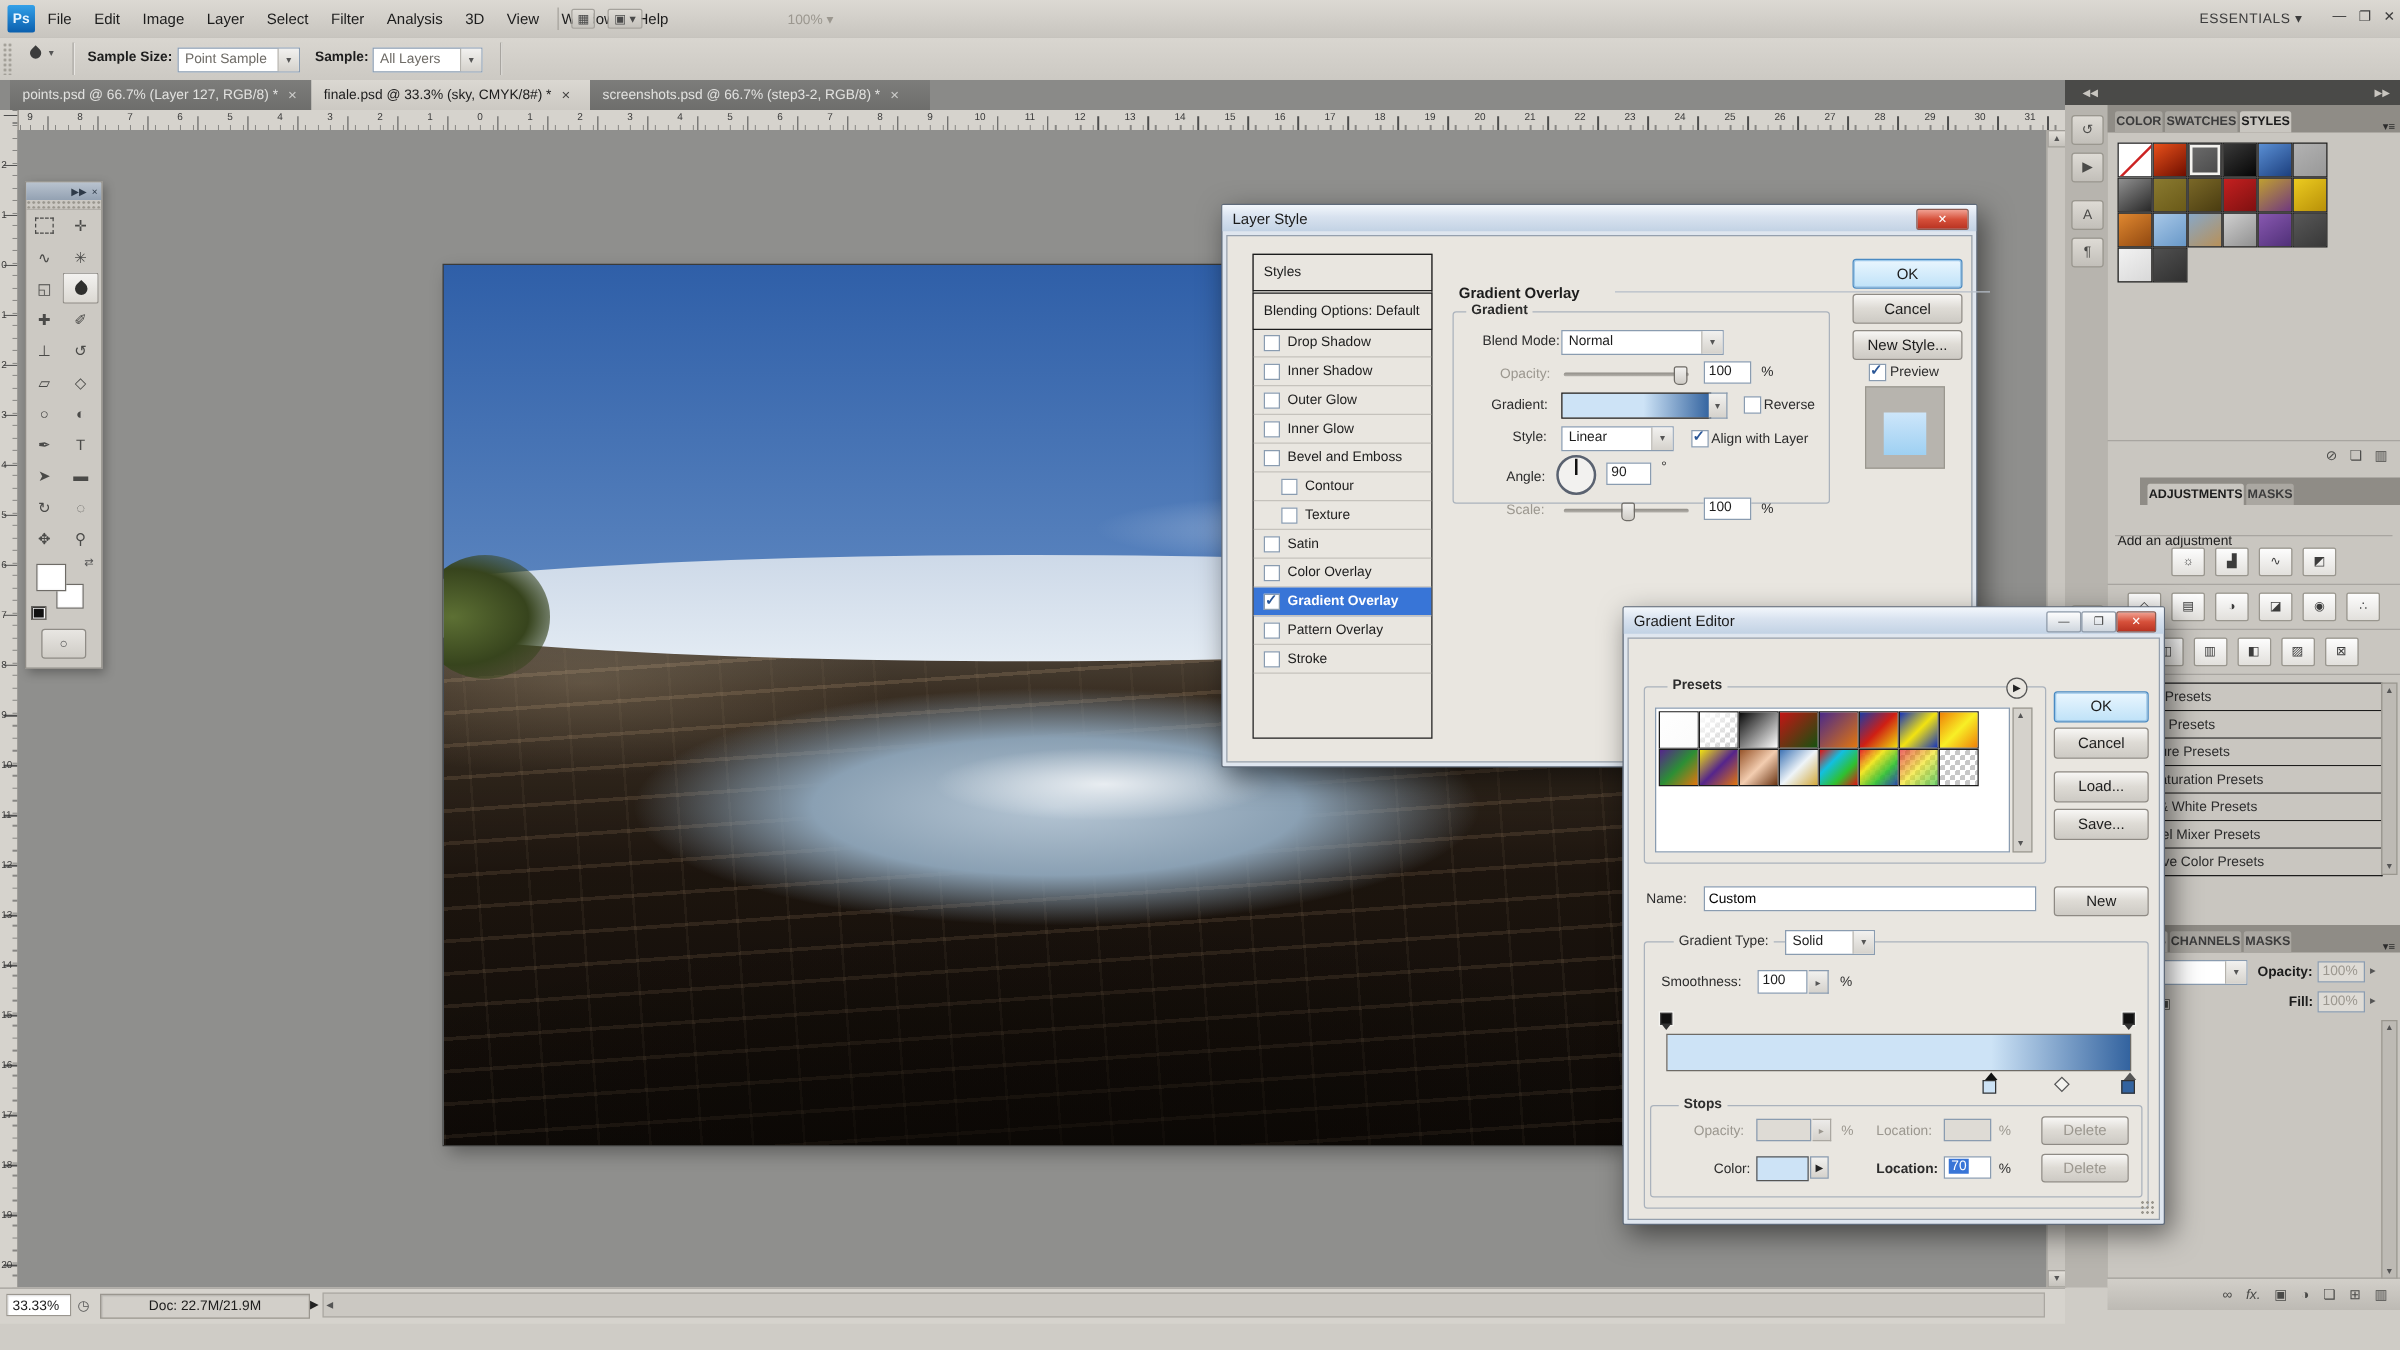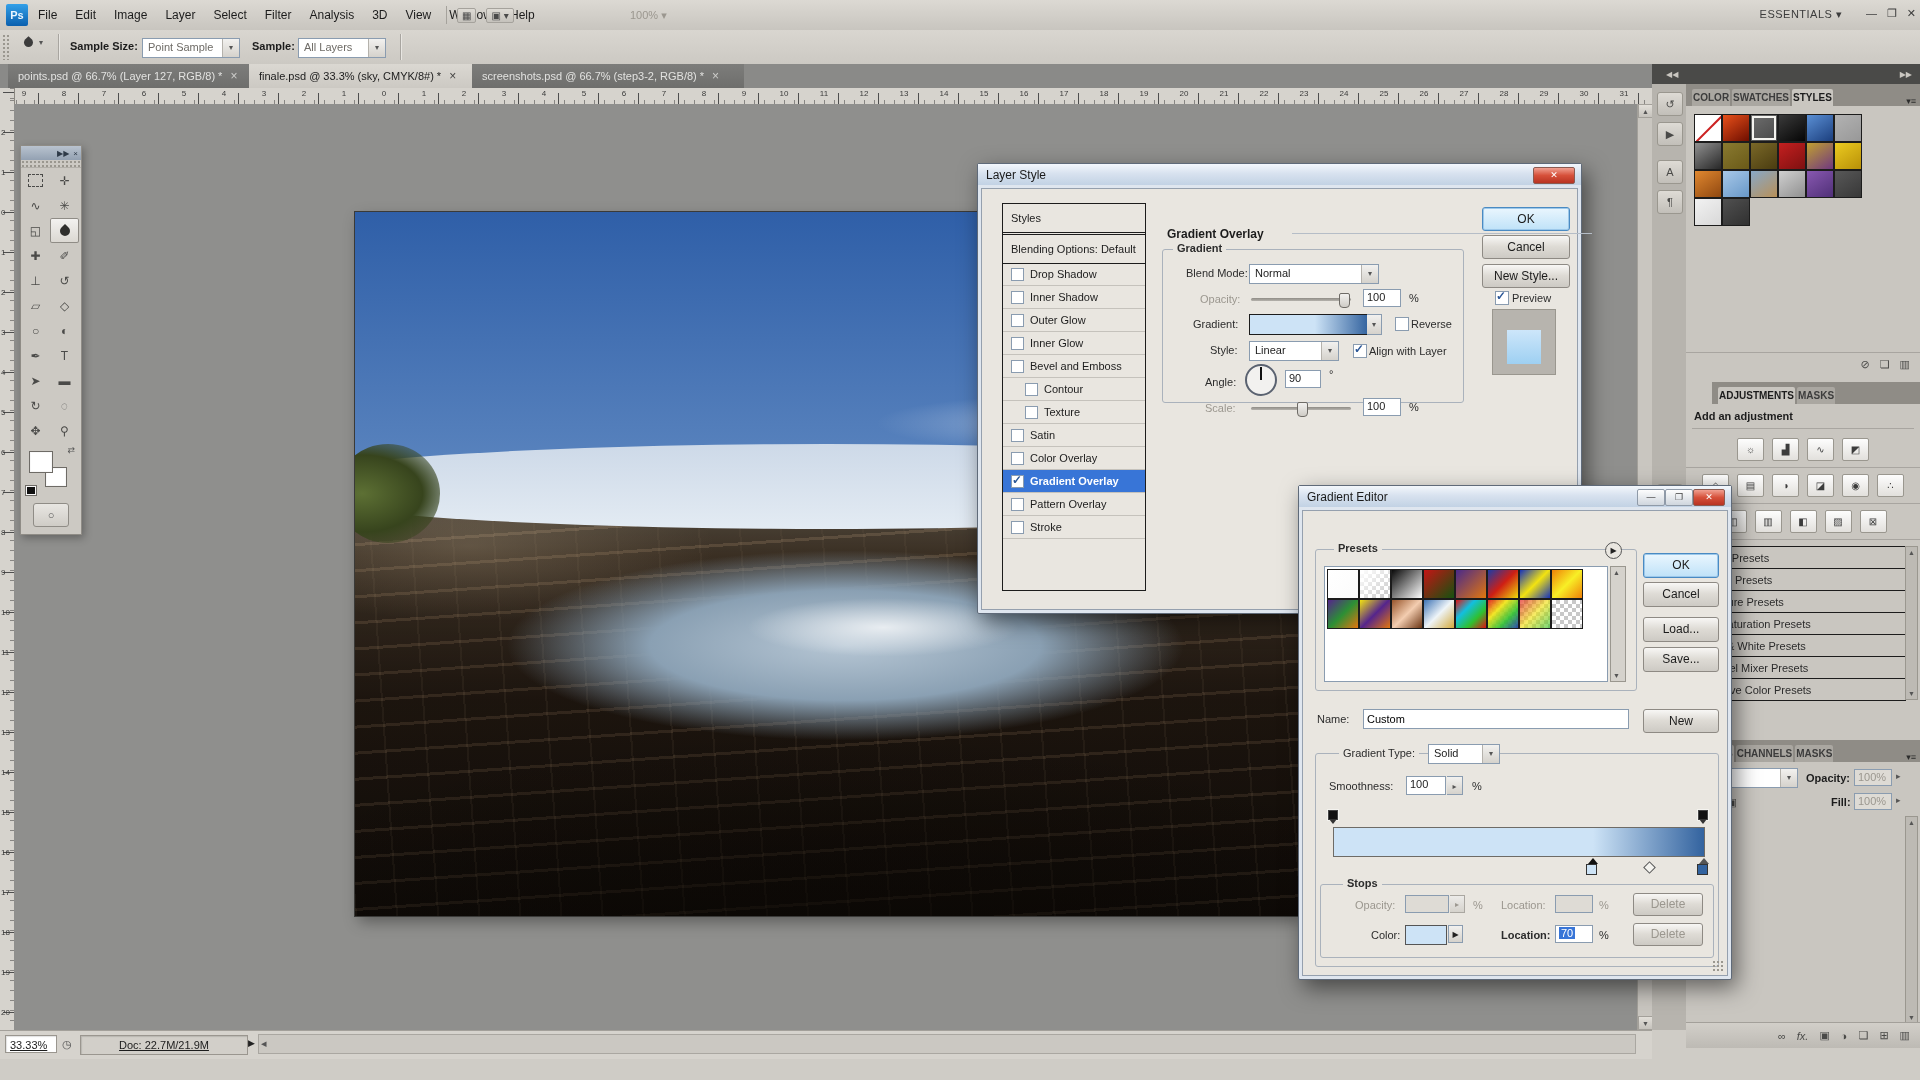--- a/index.html
+++ b/index.html
@@ -61,21 +61,21 @@
       repeating-linear-gradient(86deg,rgba(150,128,100,.12) 0 2px,rgba(0,0,0,0) 2px 41px),
       linear-gradient(#7d7567 0%,#4a3c2d 20%,#241a12 52%,#120d09 100%);}
   .p-horizon{position:absolute;left:-10%;width:120%;top:33%;height:12%;border-radius:50%;background:linear-gradient(#cdd9e8,#e3ebf3);}
   .p-tuft{position:absolute;left:-2%;top:33%;width:11%;height:14%;border-radius:50%;background:radial-gradient(ellipse at 25% 50%,#5d7034,#37441d 55%,rgba(30,40,15,0) 100%);}
 
   .vscroll{left:1637px;top:104px;width:15px;height:926px;background:#c9c6c0;border-left:1px solid #a3a09a;}
   .scr-ar{position:absolute;left:0;width:15px;height:14px;font-size:7px;color:#555;text-align:center;line-height:14px;background:linear-gradient(#e2dfd9,#c5c2bc);border:1px solid #a3a09a;box-sizing:border-box;}
 
   
   .statusbar{left:0;top:1030px;width:1652px;height:28px;background:#d6d3cd;border-top:1px solid #a3a09a;}
-  .sunk{background:#fff;border:1px solid #9a968f;box-shadow:inset 1px 1px 1px rgba(0,0,0,.12);text-decoration:underline;}
+  .sunk{background:#fff;border:1px solid #9a968f;box-shadow:inset 1px 1px 1px rgba(0,0,0,.12);}
   .hscroll{left:258px;top:1034px;width:1378px;height:20px;background:#cbc8c2;border:1px solid #aaa7a1;box-sizing:border-box;}
 
   
   .toolbox{left:20px;top:145px;width:60px;height:388px;background:#ccc9c3;border:1px solid #8f8c86;box-shadow:2px 3px 8px rgba(0,0,0,.3);z-index:20;}
   .tb-title{height:14px;background:linear-gradient(#b9c3cf,#93a1b2);color:#2e3a48;font-size:8px;display:flex;justify-content:flex-end;align-items:center;gap:4px;padding:0 3px;}
   .tb-grip{height:7px;border-bottom:1px solid #b2afa9;}
   .toolgrid{display:grid;grid-template-columns:29px 29px;}
   .tool{height:25px;display:flex;align-items:center;justify-content:center;color:#4a4a48;font-size:12px;border-radius:2px;}
   .tool.sel{background:linear-gradient(#f4f3f1,#dad7d1);box-shadow:inset 0 0 0 1px #8f8c86;}
   .tg{pointer-events:none;}
@@ -378,21 +378,21 @@
     <span>⊘</span>
     <span>❏</span>
     <span>▥</span>
   </div>
 
   <div class="ptabs" style="top:298px;margin-left:26px;">
     <span class="ptab on">ADJUSTMENTS</span>
     <span class="ptab">MASKS</span>
     <span class="pmenu">▾≡</span>
   </div>
-  <div style="position:absolute;left:8px;top:326px;font-weight:bold;">Add an adjustment</div>
+  <div style="position:absolute;left:8px;top:343px;font-weight:normal;">Add an adjustment</div>
   <div class="sep" style="position:absolute;left:6px;right:6px;top:344px;"></div>
   <div style="position:absolute;left:0;top:348px;width:234px;">
       <div class="adjrow">
         <span class="adjic">☼</span>
         <span class="adjic">▟</span>
         <span class="adjic">∿</span>
         <span class="adjic">◩</span>
       </div>
       <div class="sep"></div>
       <div class="adjrow">

